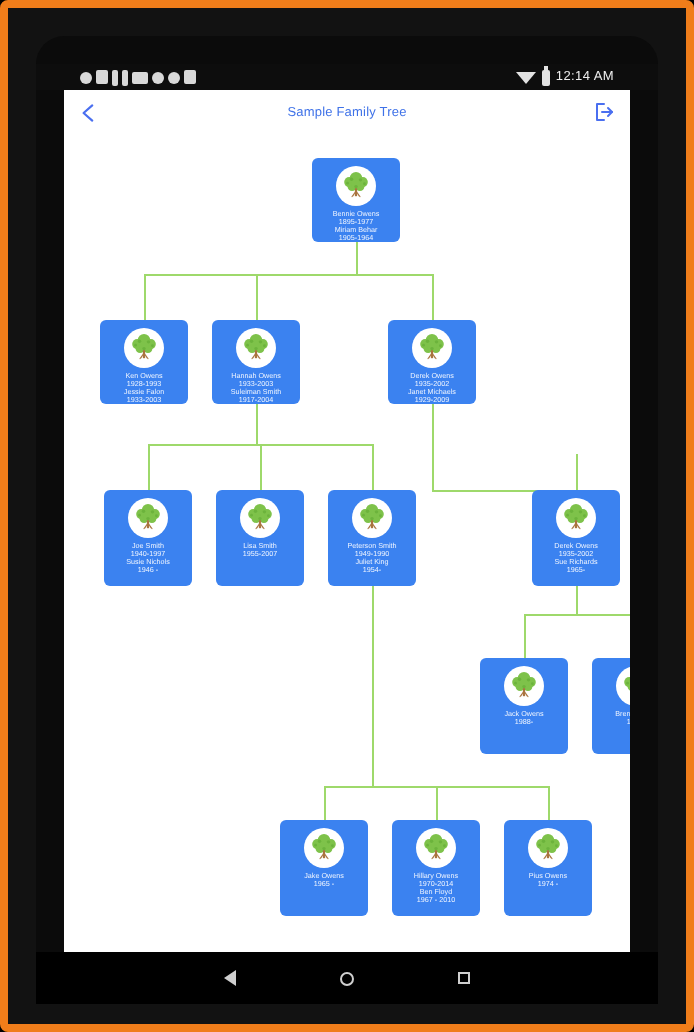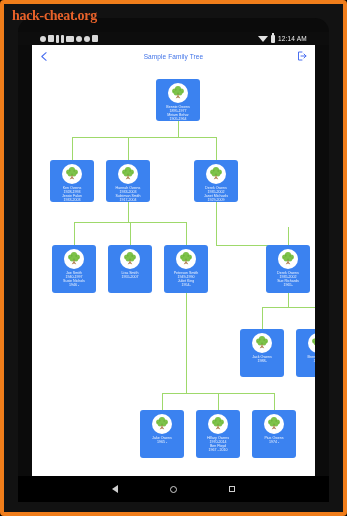--- a/index.html
+++ b/index.html
@@ -121,21 +121,20 @@
   .nav-home{ width:7px;height:7px;border:1.2px solid #cfcfcf;border-radius:50%; cursor:pointer;}
   .nav-recents{ width:6px;height:6px;border:1.2px solid #cfcfcf; cursor:pointer;}
 </style>
 </head>
 <body>
 
 <div id="device-frame">
 
   <div id="tablet-body"></div>
 
-  <div id="watermark">hack-cheat.org</div>
 
   <div id="status-bar">
     <div class="status-left">
       <span class="sicon circle"></span>
       <span class="sicon"></span>
       <span class="sicon thin"></span>
       <span class="sicon thin"></span>
       <span class="sicon wide"></span>
       <span class="sicon circle"></span>
       <span class="sicon circle"></span>

